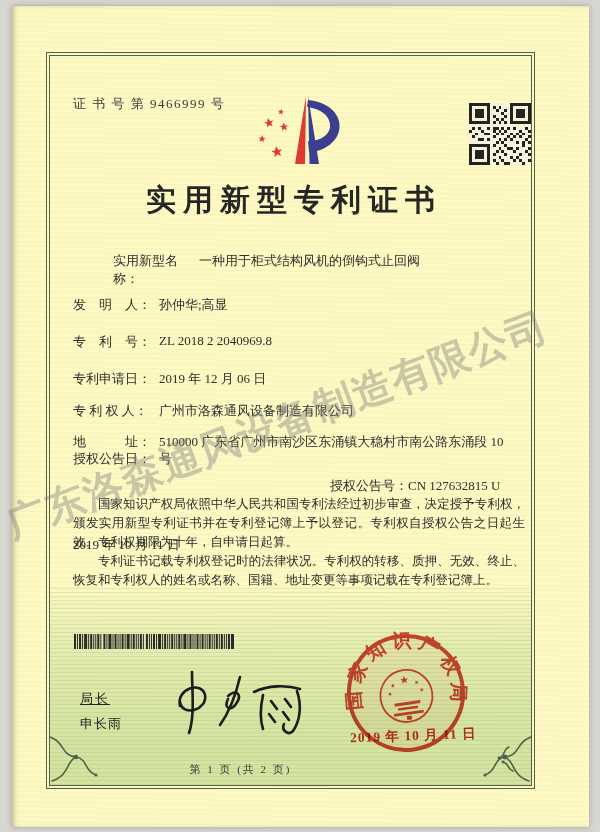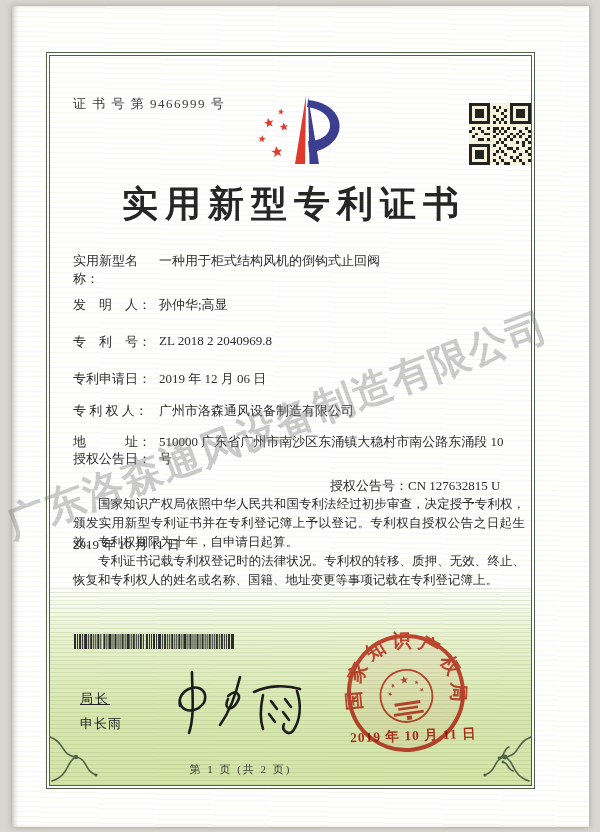--- a/index.html
+++ b/index.html
@@ -5,21 +5,21 @@
   * { margin:0; padding:0; box-sizing:border-box; }
   html,body { width:600px; height:832px; }
   body {
     background:#d8d6d0;
     font-family:"Liberation Serif","DejaVu Serif",serif;
     overflow:hidden;
   }
   .page { position:relative; width:600px; height:832px; }
   .paper {
     position:absolute; left:12px; top:6px; width:577px; height:821px;
-    background:#ffffff;
+    background:#fef9c3;
     box-shadow: inset 4px 0 6px -3px rgba(110,100,75,.55), 0 0 6px rgba(0,0,0,.25);
   }
   .paper::before { 
     content:""; position:absolute; inset:0;
     background:repeating-linear-gradient(1deg, rgba(196,204,150,.14) 0 1px, transparent 1px 5px);
     pointer-events:none;
   }
   .frame {
     position:absolute; left:34px; top:46px; width:489px; height:737px;
     border:4px double #4f6147;
@@ -30,26 +30,26 @@
       repeating-linear-gradient(0deg, rgba(120,155,85,.16) 0 1px, transparent 1px 4px),
       linear-gradient(180deg, rgba(214,228,166,0) 0, rgba(213,228,164,.55) 55px, rgba(206,224,156,.8) 130px, rgba(204,223,154,.85) 100%);
   }
   .corner { position:absolute; width:54px; height:54px; }
   .corner.br { right:-2px; bottom:-2px; }
   .corner.bl { left:-2px; bottom:-2px; transform:scaleX(-1); }
 
   .abs { position:absolute; }
   .cert-number { left:61px; top:89px; font-size:13px; letter-spacing:1.5px; color:#3a3a3a; }
   .title { left:34px; top:174px; width:489px; text-align:center;
-           font-size:36px; font-weight:bold; color:#262626; letter-spacing:7px; text-indent:7px; }
+           font-size:30px; font-weight:bold; color:#262626; letter-spacing:7px; text-indent:7px; }
 
   .field { left:61px; font-size:13px; color:#2e2e2e; display:flex; }
   .flabel { width:86px; flex:0 0 86px; }
   .fvalue { white-space:pre-wrap; }
-  .f-name   { top:246px; }
+  .f-name   { top:246px;margin-left:40px; }
   .f-inv    { top:290px; }
   .f-pno    { top:327px; }
   .f-appd   { top:364px; }
   .f-owner  { top:396px; }
   .f-addr   { top:427px; }
   .f-addr .fvalue { width:352px; line-height:17px; }
   .f-grant  { top:444px;flex-direction:column; }
   .grant-right { left:318px; top:471px; font-size:13px; color:#2e2e2e; }
 
   .paras { left:61px; top:489px; width:452px; font-size:12.5px; line-height:19px;

